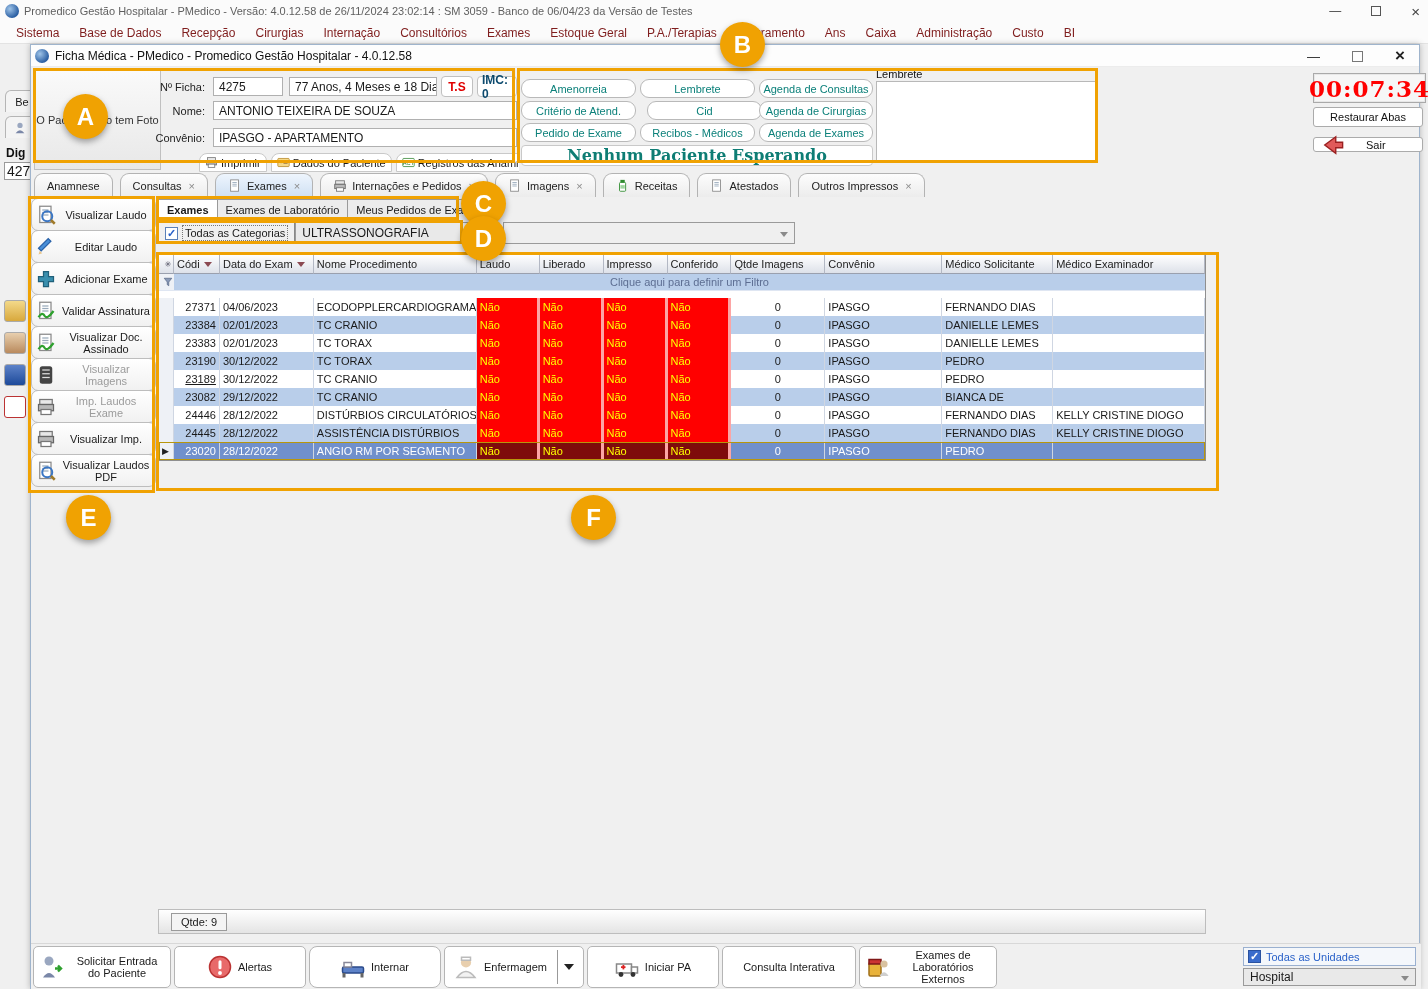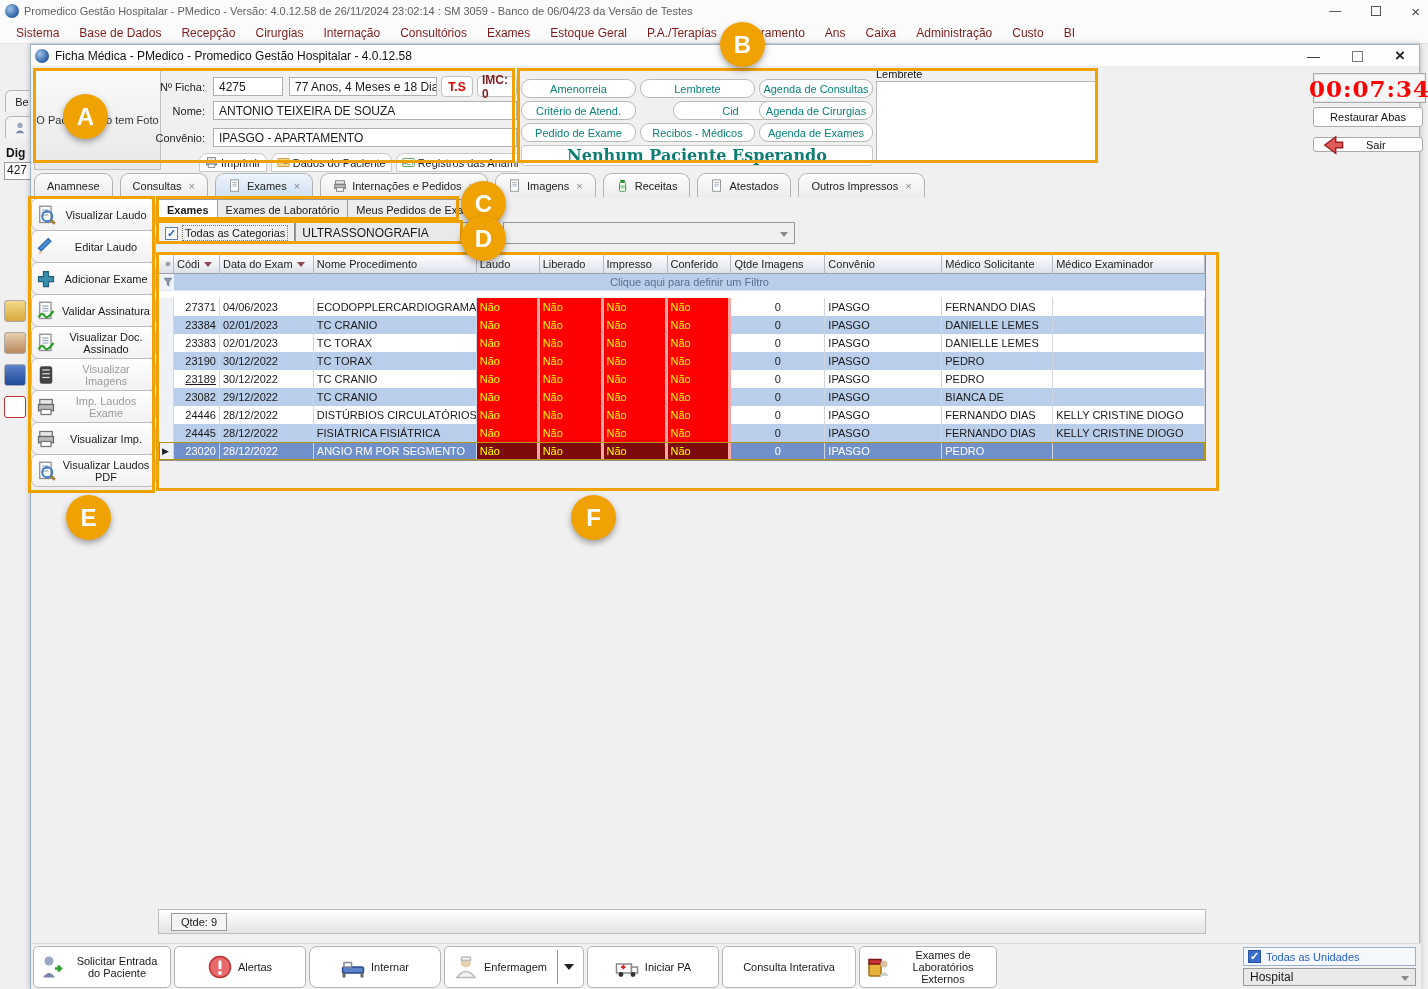--- a/index.html
+++ b/index.html
@@ -10,21 +10,21 @@
   
   .main-titlebar { left:0; top:0; width:1428px; height:22px; background:#fbfbfb; display:flex; align-items:center; padding-left:5px; }
   .main-title-text { color:#5f5f5f; font-size:11px; margin-left:5px; white-space:nowrap; }
   .win-ctrls { position:absolute; right:8px; top:0; height:22px; display:flex; align-items:center; gap:30px; color:#444; font-size:12px; }
   .menubar { left:0; top:22px; width:1428px; height:22px; background:#fbfbfb; border-bottom:1px solid #e3e3e3; display:flex; align-items:center; padding-left:6px; font-size:12px; color:#7f1d1d; }
   .menubar span { padding:0 10px; cursor:default; }
 
   
   .bg-frag { color:#111; }
   .bg-tab { background:#f4f4f4; border:1px solid #b5b5b5; border-bottom:none; border-radius:6px 6px 0 0; display:flex; align-items:center; justify-content:center; font-size:11px; }
-  .bg-field { background:#fff; border:1px solid #9a9a9a; font-size:12px; padding-left:2px; display:flex; }
+  .bg-field { background:#fff; border:1px solid #9a9a9a; font-size:14px; padding-left:2px; display:flex; align-items:center; }
   .bg-ico { width:22px; height:22px; border:1px solid #aaa; border-radius:3px; }
 
   
   .ficha { left:30px; top:44px; width:1390px; height:945px; background:#f0f0f0; border:1px solid #9fb4cc; box-shadow:0 0 6px rgba(0,0,0,.25); }
   .ficha-titlebar { left:0; top:0; width:100%; height:22px; background:#fdfdfd; display:flex; align-items:center; padding-left:4px; border-bottom:1px solid #ececec; }
   .ficha-title-text { font-size:12px; color:#111; margin-left:6px; white-space:nowrap; }
   .ficha-ctrls { position:absolute; right:14px; top:0; height:22px; display:flex; align-items:center; gap:32px; color:#222; font-size:13px; }
 
   .logo-dot { width:14px; height:14px; border-radius:50%; background:radial-gradient(circle at 35% 35%, #9fc4e8, #2b5fa3 70%); display:inline-block; flex:none; }
 
@@ -169,21 +169,21 @@
   <span class="plabel" style="left:128px;top:36px;width:46px;">Nº Ficha:</span>
   <div class="pfield" style="left:182px;top:32px;width:70px;height:19px;">
       <span>4275</span>
     </div>
   <div class="pfield" style="left:258px;top:32px;width:148px;height:19px;">
       <span>77 Anos, 4 Meses e 18 Dias</span>
     </div>
   <div class="chip" style="left:410px;top:31px;width:32px;height:21px;color:#e00000;">
       <span>T.S</span>
     </div>
-  <div class="chip" style="left:446px;top:31px;width:40px;height:21px;color:#7f1d1d;justify-content:flex-start;padding-left:4px;">
+  <div class="chip" style="left:446px;top:31px;width:40px;height:21px;color:#0c4a6e;justify-content:flex-start;padding-left:4px;">
       <span>IMC: 0</span>
     </div>
 
   <span class="plabel" style="left:128px;top:60px;width:46px;">Nome:</span>
   <div class="pfield" style="left:182px;top:56px;width:304px;height:19px;">
       <span>ANTONIO TEIXEIRA DE SOUZA</span>
     </div>
 
   <span class="plabel" style="left:124px;top:87px;width:50px;">Convênio:</span>
   <div class="pfield" style="left:182px;top:83px;width:304px;height:19px;">
@@ -221,21 +221,21 @@
         </span>
         <span>Registros das Anamneses (Log</span>
       </div>
     </div>
 
   <div id="quick-grid">
       <div class="abs qbtn" style="left: 490px; top: 34px; width: 115px;">Amenorreia</div>
       <div class="abs qbtn" style="left: 609px; top: 34px; width: 115px;">Lembrete</div>
       <div class="abs qbtn" style="left: 728px; top: 34px; width: 114px;">Agenda de Consultas</div>
       <div class="abs qbtn" style="left: 490px; top: 56px; width: 115px;">Critério de Atend.</div>
-      <div class="abs qbtn" style="left: 642px; top: 56px; width: 115px; text-align: center;">Cid</div>
+      <div class="abs qbtn" style="left: 616px; top: 56px; width: 115px; text-align: center;">Cid</div>
       <div class="abs qbtn" style="left: 728px; top: 56px; width: 114px; text-align: right;">Agenda de Cirurgias</div>
       <div class="abs qbtn" style="left: 490px; top: 78px; width: 115px;">Pedido de Exame</div>
       <div class="abs qbtn" style="left: 609px; top: 78px; width: 115px;">Recibos - Médicos</div>
       <div class="abs qbtn" style="left: 728px; top: 78px; width: 114px;">Agenda de Exames</div>
     </div>
   <div class="abs banner">
       <span>Nenhum Paciente Esperando</span>
     </div>
   <span class="abs lembrete-label">Lembrete</span>
   <div class="abs lembrete-box"></div>
@@ -597,21 +597,21 @@
         <div class="cell c-status" style="width: 64px;">Não</div>
         <div class="cell c-ctr" style="width: 94px;">0</div>
         <div class="cell" style="width: 117px;">IPASGO</div>
         <div class="cell" style="width: 111px;">FERNANDO DIAS</div>
         <div class="cell" style="width: 152px;">KELLY CRISTINE DIOGO</div>
       </div>
       <div class="trow r-alt">
         <div class="cell" style="width: 15px; background: rgb(238, 241, 246); color: rgb(34, 34, 34); font-size: 9px;"></div>
         <div class="cell c-num" style="width: 46px;">24445</div>
         <div class="cell" style="width: 94px;">28/12/2022</div>
-        <div class="cell" style="width: 163px;">FISIÁTRICA FISIÁTRICA</div>
+        <div class="cell" style="width: 163px;">ASSISTÊNCIA DISTÚRBIOS</div>
         <div class="cell c-status" style="width: 63px;">Não</div>
         <div class="cell c-status" style="width: 64px;">Não</div>
         <div class="cell c-status" style="width: 64px;">Não</div>
         <div class="cell c-status" style="width: 64px;">Não</div>
         <div class="cell c-ctr" style="width: 94px;">0</div>
         <div class="cell" style="width: 117px;">IPASGO</div>
         <div class="cell" style="width: 111px;">FERNANDO DIAS</div>
         <div class="cell" style="width: 152px;">KELLY CRISTINE DIOGO</div>
       </div>
       <div class="trow sel">

